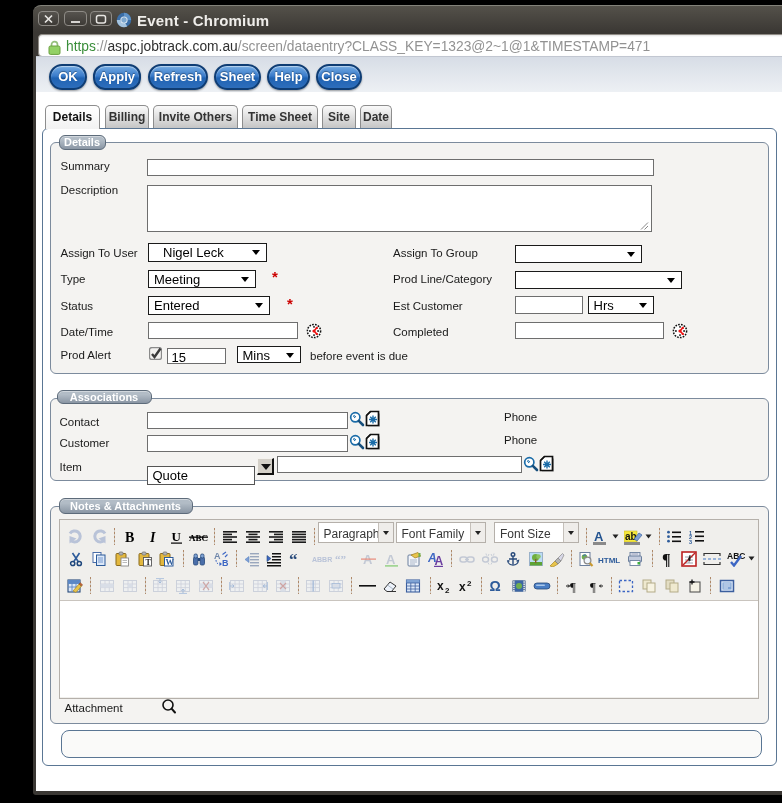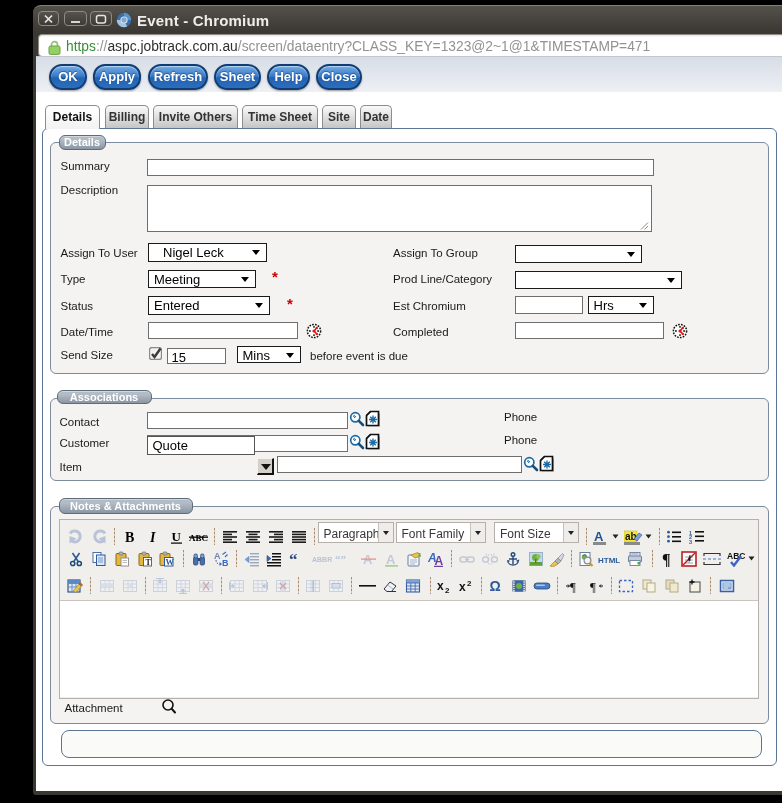--- a/index.html
+++ b/index.html
@@ -116,21 +116,21 @@
     <div class="sel" style="left:112px;top:213.5px;width:108px;height:18.5px;">Meeting<span class="ar"></span></div>
     <div class="req" style="left:236px;top:212px;">*</div>
     <div class="lbl" style="left:357px;top:217px;">Prod Line/Category</div>
     <div class="sel" style="left:478.5px;top:215px;width:167px;height:17.5px;">
         <span class="ar"></span>
       </div>
 
     <div class="lbl" style="left:24.5px;top:243.5px;">Status</div>
     <div class="sel" style="left:112px;top:240px;width:122px;height:18.5px;">Entered<span class="ar"></span></div>
     <div class="req" style="left:251px;top:238.5px;">*</div>
-    <div class="lbl" style="left:357px;top:243.5px;">Est Chromium</div>
+    <div class="lbl" style="left:357px;top:243.5px;">Est Customer</div>
     <div class="inp" style="left:478.5px;top:240px;width:68px;height:17.5px;"></div>
     <div class="sel" style="left:551.5px;top:240px;width:66px;height:18px;">Hrs<span class="ar"></span></div>
 
     <div class="lbl" style="left:24.5px;top:269.5px;">Date/Time</div>
     <div class="inp" style="left:112px;top:265.5px;width:150px;height:17px;"></div>
     <div class="abs" style="left:269.5px;top:266.5px;">
         <svg width="16" height="16" viewBox="0 0 16 16">
           <circle cx="8" cy="8" r="6.6" fill="#fff" stroke="#111" stroke-width="1.5" stroke-dasharray="1.7 1.2"></circle>
           <path d="M8 3 V4.8 M8 11.2 V13 M3 8 H4.8 M11.2 8 H13" stroke="#111" stroke-width="1.4"></path>
           <path d="M8 8 L10.6 5 M8 8 L10.6 10.8" stroke="#ee1111" stroke-width="1.5"></path>
@@ -145,21 +145,21 @@
         <svg width="16" height="16" viewBox="0 0 16 16">
           <circle cx="8" cy="8" r="6.6" fill="#fff" stroke="#111" stroke-width="1.5" stroke-dasharray="1.7 1.2"></circle>
           <path d="M8 3 V4.8 M8 11.2 V13 M3 8 H4.8 M11.2 8 H13" stroke="#111" stroke-width="1.4"></path>
           <path d="M8 8 L10.6 5 M8 8 L10.6 10.8" stroke="#ee1111" stroke-width="1.5"></path>
           <circle cx="8" cy="8" r="1.6" fill="#ee1111"></circle>
           <circle cx="10.8" cy="4.9" r="1.2" fill="#ee1111"></circle>
           <circle cx="10.8" cy="10.9" r="1.2" fill="#ee1111"></circle>
         </svg>
       </div>
 
-    <div class="lbl" style="left:24.5px;top:293px;">Send Size</div>
+    <div class="lbl" style="left:24.5px;top:293px;">Prod Alert</div>
     <svg class="abs" style="left:112.5px;top:290.5px" width="13" height="13" viewBox="0 0 13 13">
         <rect x="0.5" y="0.5" width="12" height="12" rx="2.5" fill="#f2f1ef" stroke="#8a8a8a" stroke-width="1.3"></rect>
         <path d="M3 7 L5.5 10 L11.5 1.5" fill="none" stroke="#3a3a3a" stroke-width="2.4"></path>
       </svg>
     <div class="inp" style="left:130.5px;top:291.5px;width:59px;height:16.5px;font-size:13px;padding:1px 0 0 4px;">15</div>
     <div class="sel" style="left:200.5px;top:289.5px;width:64px;height:17.5px;">Mins<span class="ar"></span></div>
     <div class="lbl" style="left:274px;top:293.5px;">before event is due</div>
 
     <div class="fs" style="top:341.5px;height:83.5px;"></div>
     <div class="pill" style="left:20.5px;top:333.5px;width:95px;height:14.5px;line-height:12.5px;">Associations</div>
@@ -199,21 +199,21 @@
           <path d="M5.5 1.5 H13.5 V15.5 H1.5 V5.5 Z" fill="#fff" stroke="#111" stroke-width="1.7"></path>
           <path d="M5.5 1.5 L1.5 5.5" stroke="#111" stroke-width="1.3"></path>
           <g stroke="#1b6ca8" stroke-width="1.4">
             <path d="M8 5.5 V13.5 M4 9.5 H12 M5.2 6.7 L10.8 12.3 M10.8 6.7 L5.2 12.3"></path>
           </g>
           <circle cx="8" cy="9.5" r="1.6" fill="#1b6ca8"></circle>
         </svg>
       </div>
     <div class="lbl" style="left:468px;top:377.5px;">Phone</div>
     <div class="lbl" style="left:23.5px;top:404.5px;">Item</div>
-    <div class="sel" style="left:110.5px;top:380px;width:108px;height:18.5px;border-color:#555;">Quote</div>
+    <div class="sel" style="left:110.5px;top:410px;width:108px;height:18.5px;border-color:#555;">Quote</div>
     <div class="abs" style="left:221px;top:401.5px;width:16.5px;height:17px;background:#d4d0c8;border:1px solid #f4f2ee;border-right:2px solid #111;border-bottom:2px solid #111;">
       <div class="abs" style="left:3px;top:5.5px;width:0;height:0;border-left:5px solid transparent;border-right:5px solid transparent;border-top:6px solid #111;"></div>
     </div>
     <div class="inp" style="left:241px;top:400px;width:245px;height:17px;"></div>
     <div class="abs" style="left:487px;top:399.5px;">
         <svg width="17" height="17" viewBox="0 0 17 17">
           <circle cx="6.3" cy="6.3" r="4.6" fill="#fff" stroke="#1b6ca8" stroke-width="1.7"></circle>
           <path d="M4.2 5.6 L5.6 4.2 M5.2 6.8 L6.8 5.2" stroke="#1b6ca8" stroke-width="1.1"></path>
           <path d="M9.8 9.8 L14 14" stroke="#174f7c" stroke-width="2.6" stroke-linecap="round"></path>
         </svg>

